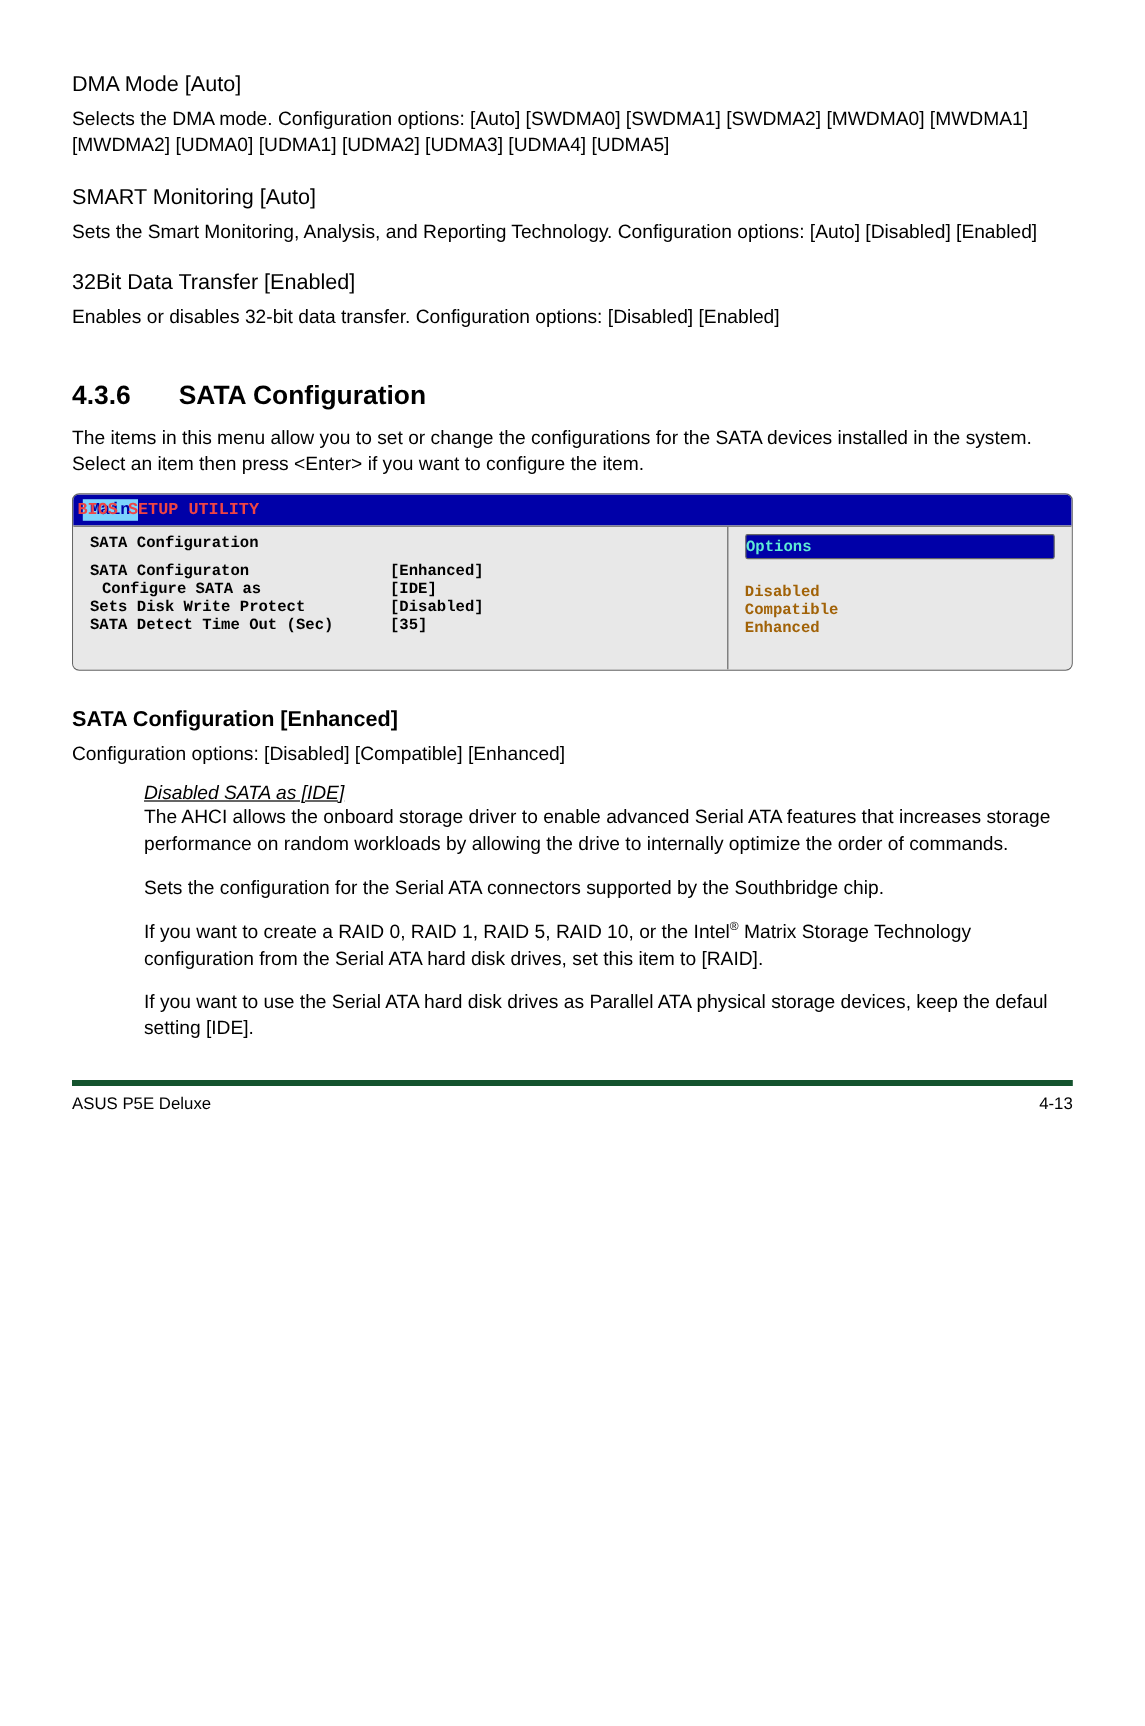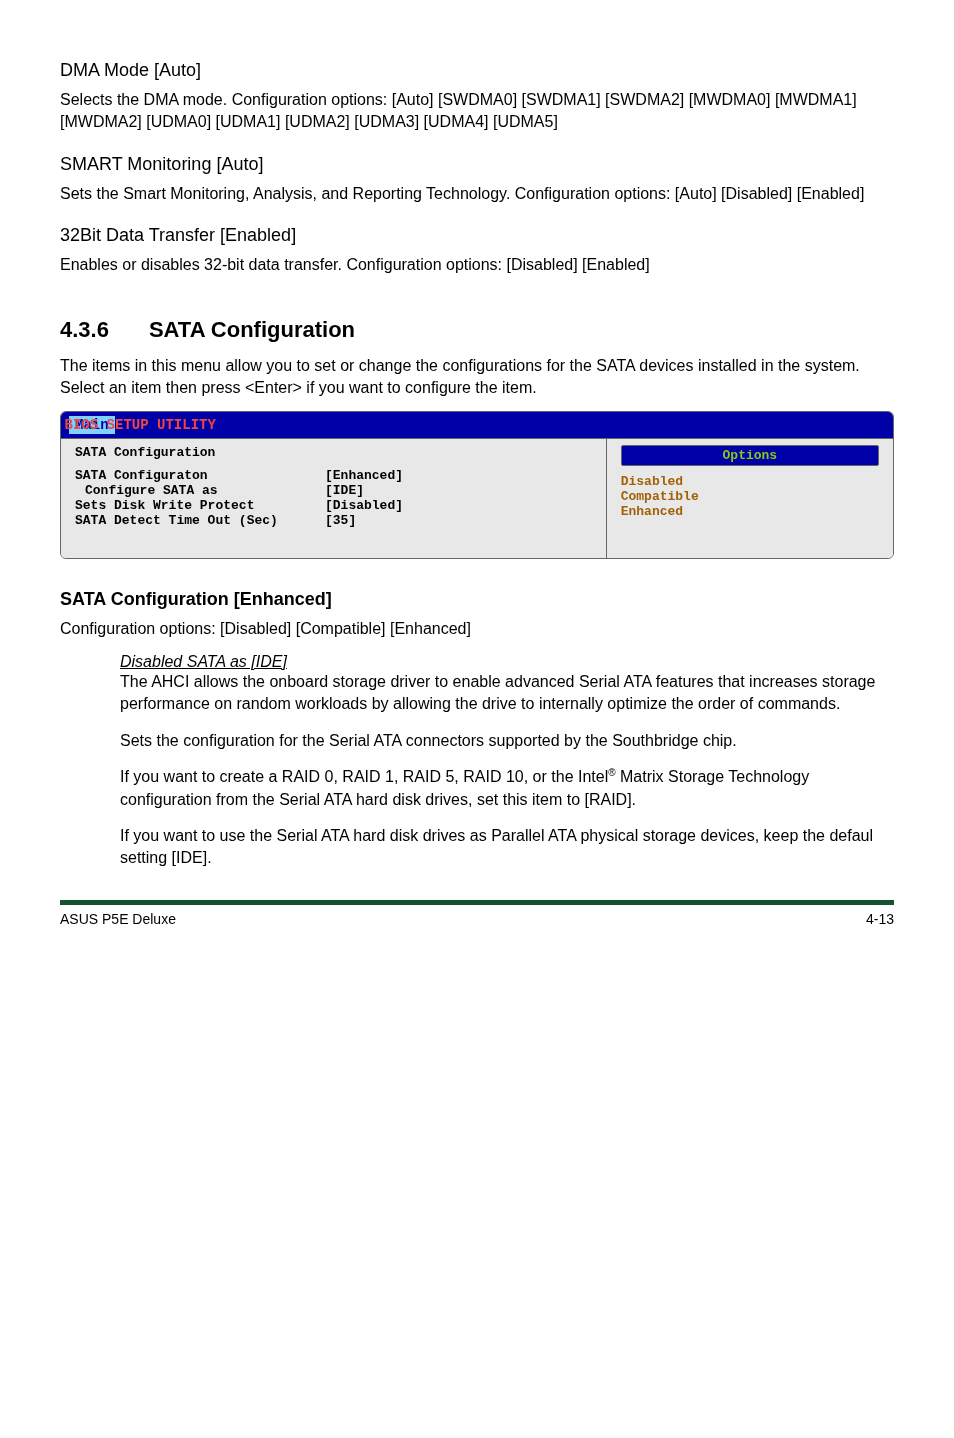--- a/index.html
+++ b/index.html
@@ -98,26 +98,26 @@
     }
     .bios-right {
       flex: 1;
       padding: 6px 14px;
       font-family: "Courier New", monospace;
       font-size: 13px;
       font-weight: bold;
     }
     .options-box {
       background: #0000a8;
-      color: #84cc16;
-      text-align: center;
+      color: #5eead4;
+      text-align: left;
       padding: 2px 0;
       border: 1px solid #666;
       border-radius: 2px;
-      margin-bottom: 8px;
+      margin-bottom: 20px;
     }
     .options-list {
       color: #a16207;
     }
     h3.sata-conf {
       font-size: 18px;
       font-weight: bold;
       margin-bottom: 8px;
     }
     .indented-block {

